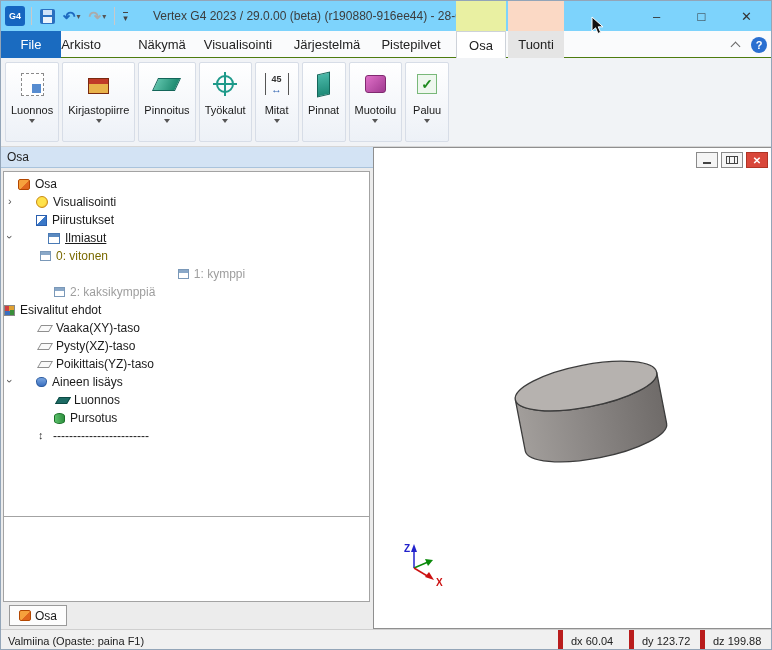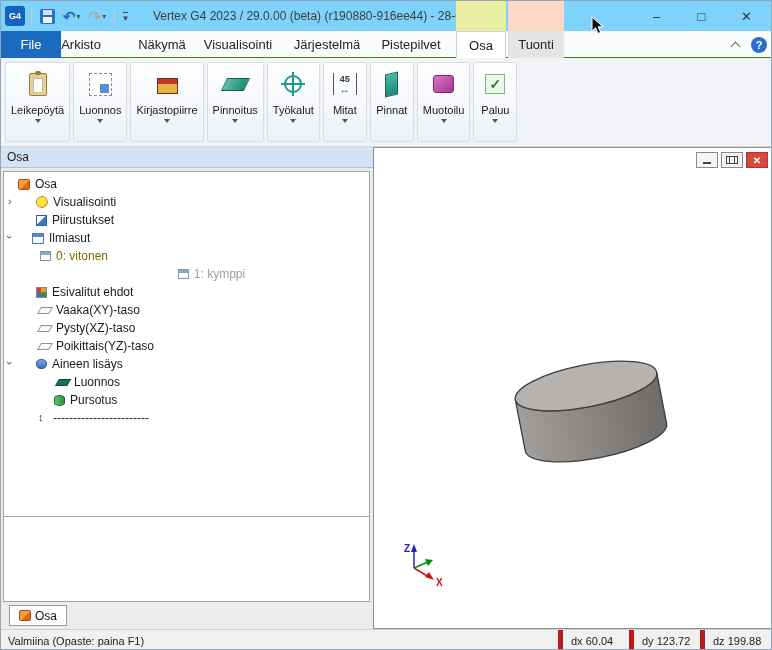--- a/index.html
+++ b/index.html
@@ -180,27 +180,20 @@
     <div class="tab-extras">
       <div class="collapse-ribbon"></div>
       <div class="help-btn">?</div>
     </div>
   </div>
 
   <div class="ribbon">
     <div id="ribbon-buttons">
         <div class="rbtn">
           <div class="ric">
-            <span class="ri clipboard-icon"></span>
-          </div>
-          <div class="rlabel">Leikepöytä</div>
-          <div class="rdd"></div>
-        </div>
-        <div class="rbtn">
-          <div class="ric">
             <span class="ri sketch-grid-icon"></span>
           </div>
           <div class="rlabel">Luonnos</div>
           <div class="rdd"></div>
         </div>
         <div class="rbtn">
           <div class="ric">
             <span class="ri library-feature-icon"></span>
           </div>
           <div class="rlabel">Kirjastopiirre</div>
@@ -261,34 +254,38 @@
           </div>
           <div class="tree-row" style="padding-left: 32px;">
             <span class="chev collapsed"></span>
             <span class="ti visualization-icon"></span>
             <span class="tlabel">Visualisointi</span>
           </div>
           <div class="tree-row" style="padding-left: 32px;">
             <span class="ti drawings-icon"></span>
             <span class="tlabel">Piirustukset</span>
           </div>
-          <div class="tree-row" style="padding-left: 28px;">
+          <div class="tree-row" style="padding-left: 44px; text-decoration: underline;">
             <span class="chev expanded"></span>
             <span class="ti configurations-icon"></span>
             <span class="tlabel">Ilmiasut</span>
           </div>
           <div class="tree-row" style="padding-left: 36px;">
             <span class="ti configuration-icon"></span>
             <span class="tlabel active-config">0: vitonen</span>
           </div>
           <div class="tree-row" style="padding-left: 50px; justify-content: center;">
             <span class="ti configuration-icon"></span>
             <span class="tlabel disabled">1: kymppi</span>
           </div>
-          <div class="tree-row" style="padding-left: 32px;">
+          <div class="tree-row" style="padding-left: 50px;">
+            <span class="ti configuration-icon"></span>
+            <span class="tlabel disabled">2: kaksikymppiä</span>
+          </div>
+          <div class="tree-row" style="">
             <span class="ti preselected-conditions-icon"></span>
             <span class="tlabel">Esivalitut ehdot</span>
           </div>
           <div class="tree-row" style="padding-left: 32px;">
             <span class="ti plane-icon"></span>
             <span class="tlabel">Vaaka(XY)-taso</span>
           </div>
           <div class="tree-row" style="padding-left: 32px;">
             <span class="ti plane-vertical-icon"></span>
             <span class="tlabel">Pysty(XZ)-taso</span>

